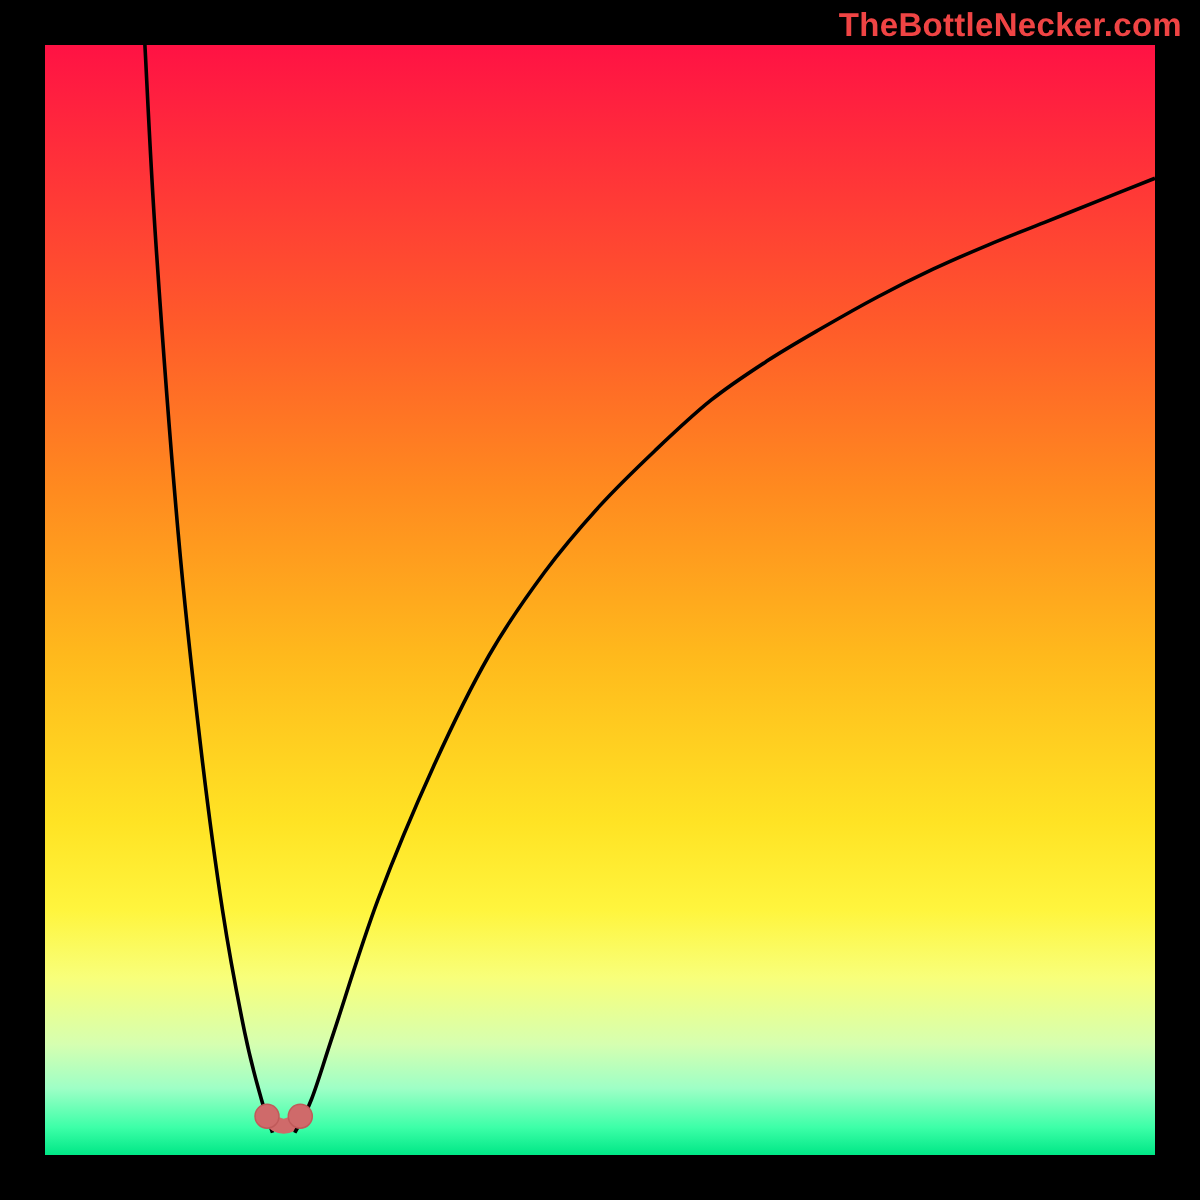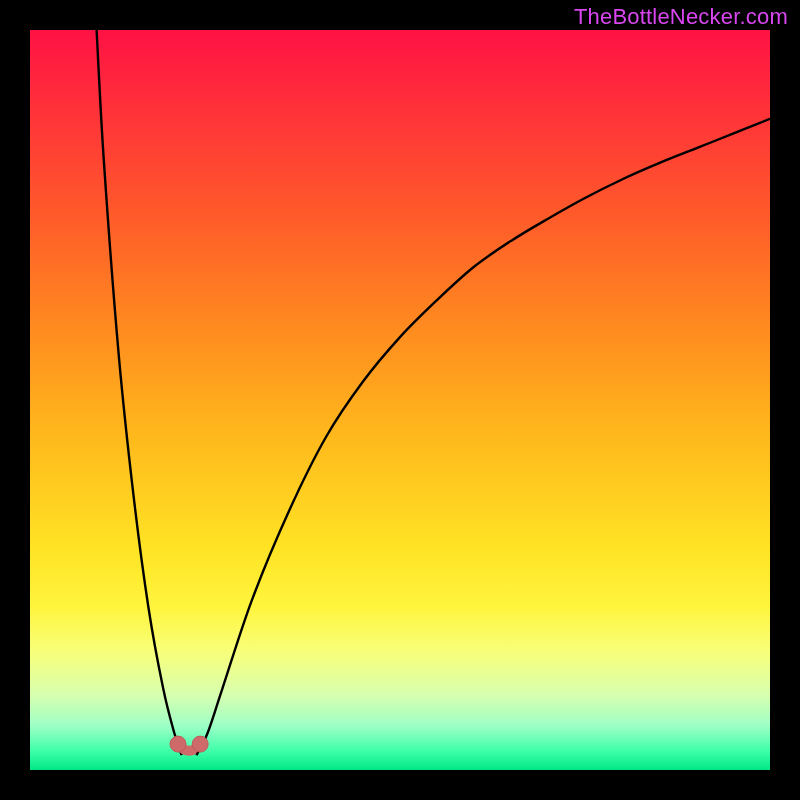--- a/index.html
+++ b/index.html
@@ -27,23 +27,23 @@
   }
   .plot svg {
     display: block;
     width: 740px;
     height: 740px;
   }
   .watermark {
     position: absolute;
     top: 4px;
     right: 12px;
-    color: #d946ef;
+    color: #ef4444;
     font-size: 22px;
-    font-weight: 400;
+    font-weight: 700;
     letter-spacing: 0.2px;
     user-select: none;
   }
 </style>
 </head>
 <body>
 
 <div class="frame">
 
   <div class="watermark">TheBottleNecker.com</div>

